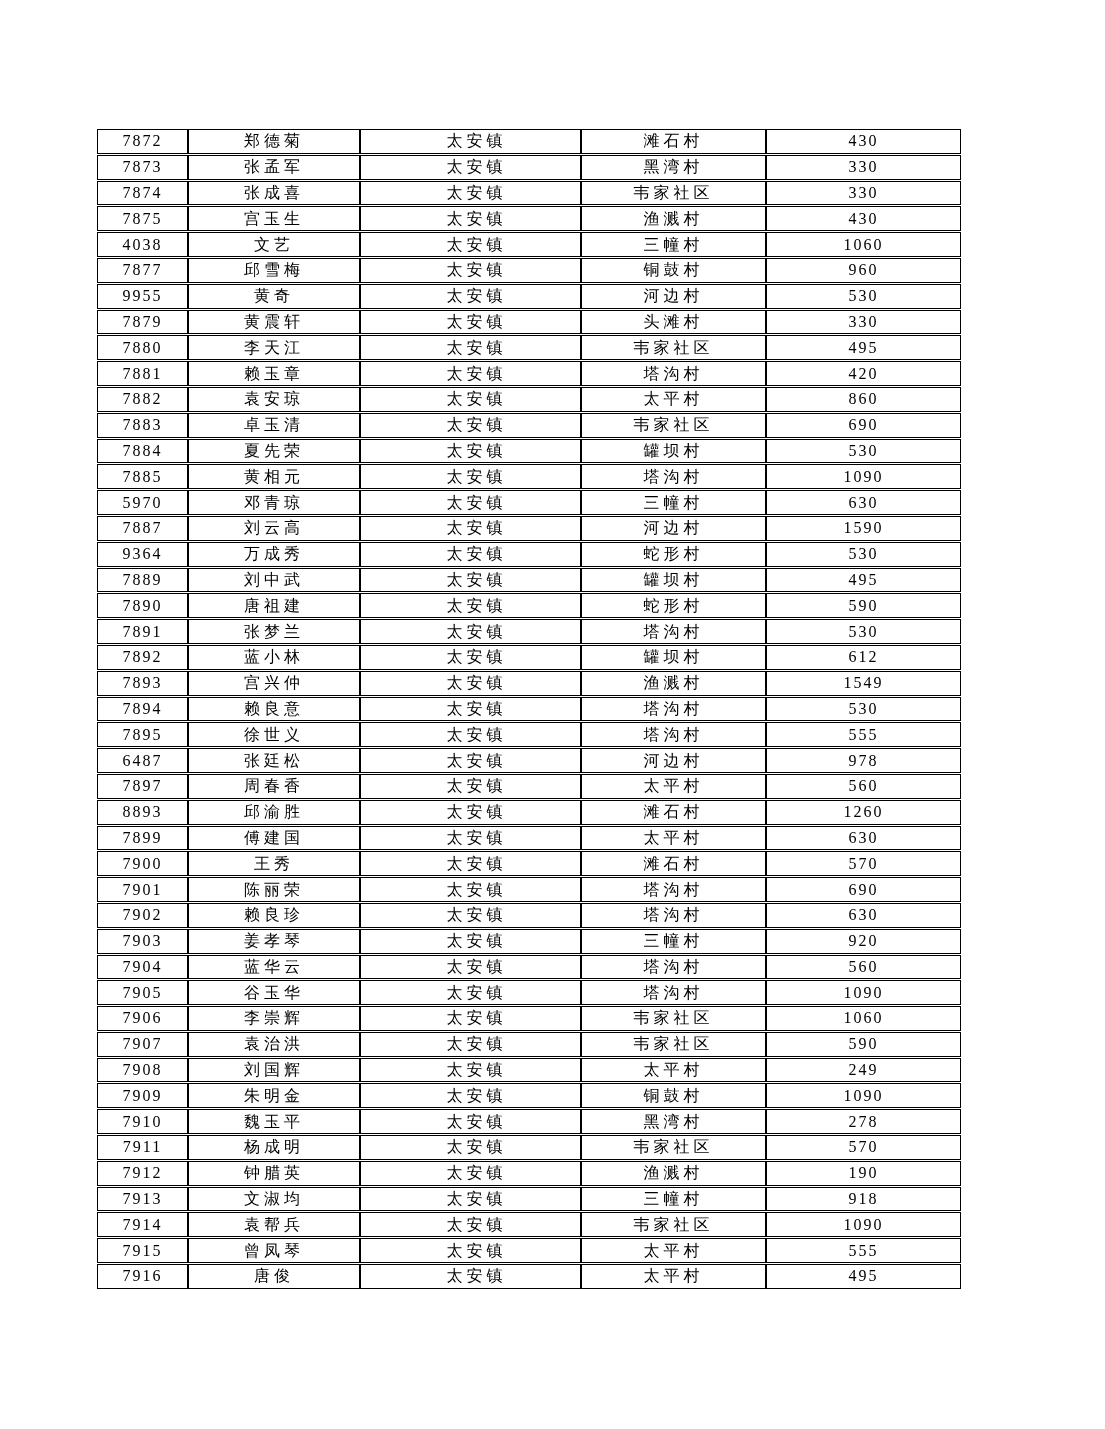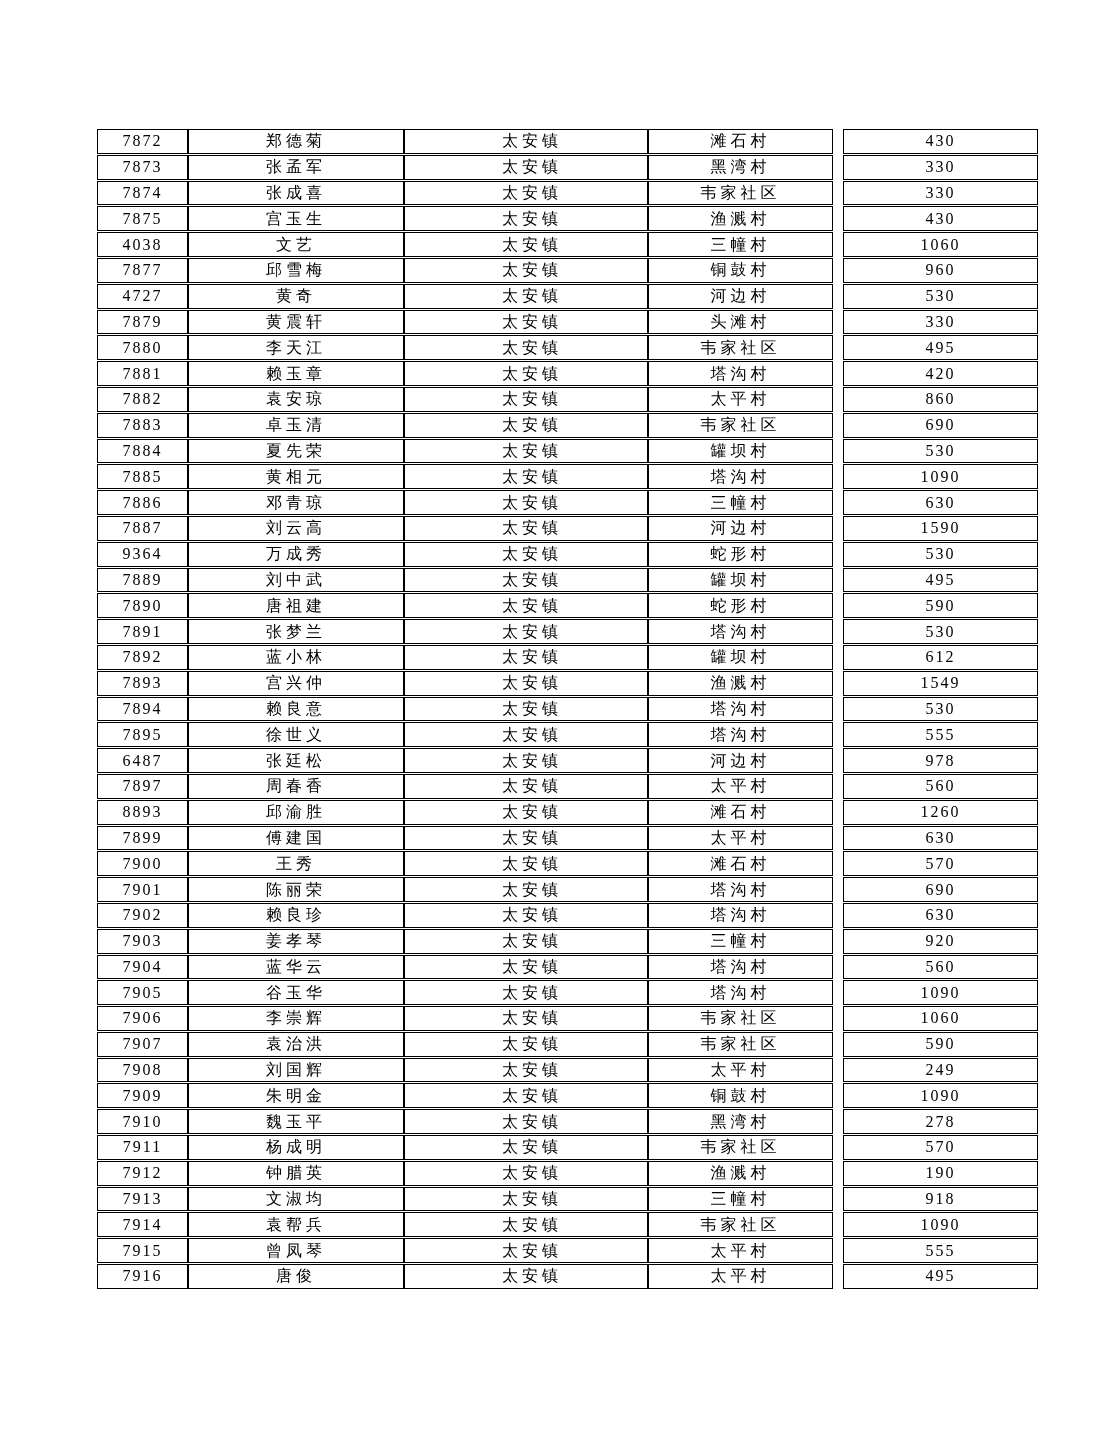--- a/index.html
+++ b/index.html
@@ -30,24 +30,24 @@
     display: flex;
     align-items: center;
     justify-content: center;
     font-size: 16px;
     line-height: 1;
     overflow: hidden;
     white-space: nowrap;
     background: #ffffff;
   }
   .c0 { width: 91px;  letter-spacing: 2px; }
-  .c1 { width: 216px; letter-spacing: 4px; }
-  .c2 { width: 244px; letter-spacing: 4px; padding-left: 12px; }
+  .c1 { width: 172px; letter-spacing: 4px; }
+  .c2 { width: 221px; letter-spacing: 4px; padding-left: 12px; }
   .c3 { width: 185px; letter-spacing: 4px; }
-  .c4 { width: 195px; letter-spacing: 2px; margin-left: 10px; }
+  .c4 { width: 195px; letter-spacing: 2px; }
 </style>
 </head>
 <body>
 
 <div class="records-table" id="records-table">
     <div class="row">
       <div class="cell c0">7872</div>
       <div class="cell c1">郑德菊</div>
       <div class="cell c2">太安镇</div>
       <div class="cell c3">滩石村</div>
@@ -82,21 +82,21 @@
       <div class="cell c4">1060</div>
     </div>
     <div class="row">
       <div class="cell c0">7877</div>
       <div class="cell c1">邱雪梅</div>
       <div class="cell c2">太安镇</div>
       <div class="cell c3">铜鼓村</div>
       <div class="cell c4">960</div>
     </div>
     <div class="row">
-      <div class="cell c0">4727</div>
+      <div class="cell c0">9955</div>
       <div class="cell c1">黄奇</div>
       <div class="cell c2">太安镇</div>
       <div class="cell c3">河边村</div>
       <div class="cell c4">530</div>
     </div>
     <div class="row">
       <div class="cell c0">7879</div>
       <div class="cell c1">黄震轩</div>
       <div class="cell c2">太安镇</div>
       <div class="cell c3">头滩村</div>
@@ -138,21 +138,21 @@
       <div class="cell c4">530</div>
     </div>
     <div class="row">
       <div class="cell c0">7885</div>
       <div class="cell c1">黄相元</div>
       <div class="cell c2">太安镇</div>
       <div class="cell c3">塔沟村</div>
       <div class="cell c4">1090</div>
     </div>
     <div class="row">
-      <div class="cell c0">7886</div>
+      <div class="cell c0">5970</div>
       <div class="cell c1">邓青琼</div>
       <div class="cell c2">太安镇</div>
       <div class="cell c3">三幢村</div>
       <div class="cell c4">630</div>
     </div>
     <div class="row">
       <div class="cell c0">7887</div>
       <div class="cell c1">刘云高</div>
       <div class="cell c2">太安镇</div>
       <div class="cell c3">河边村</div>

